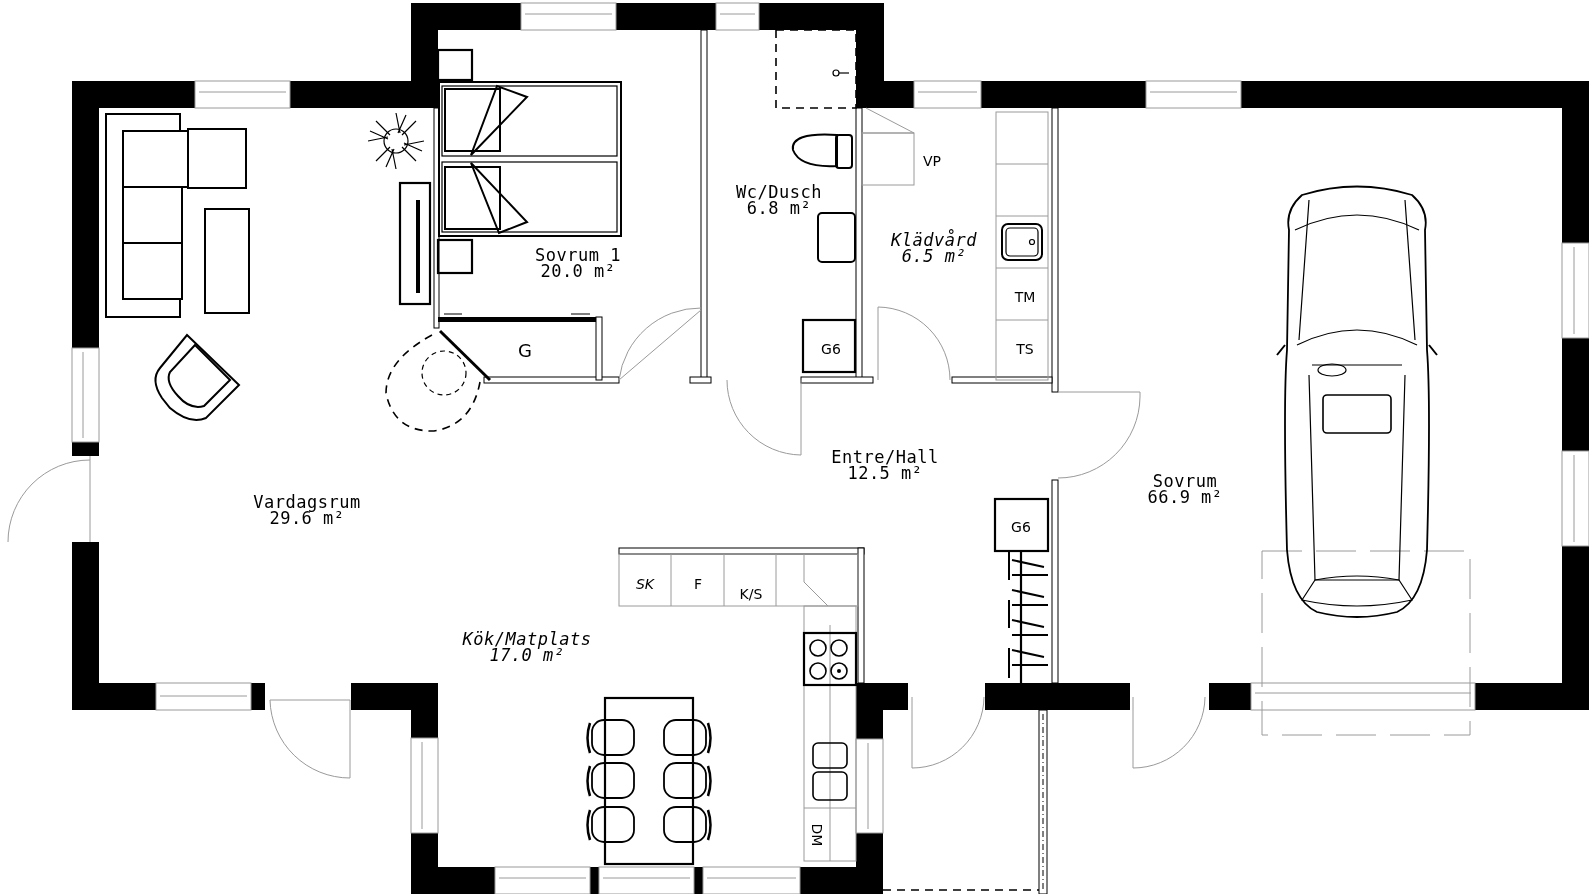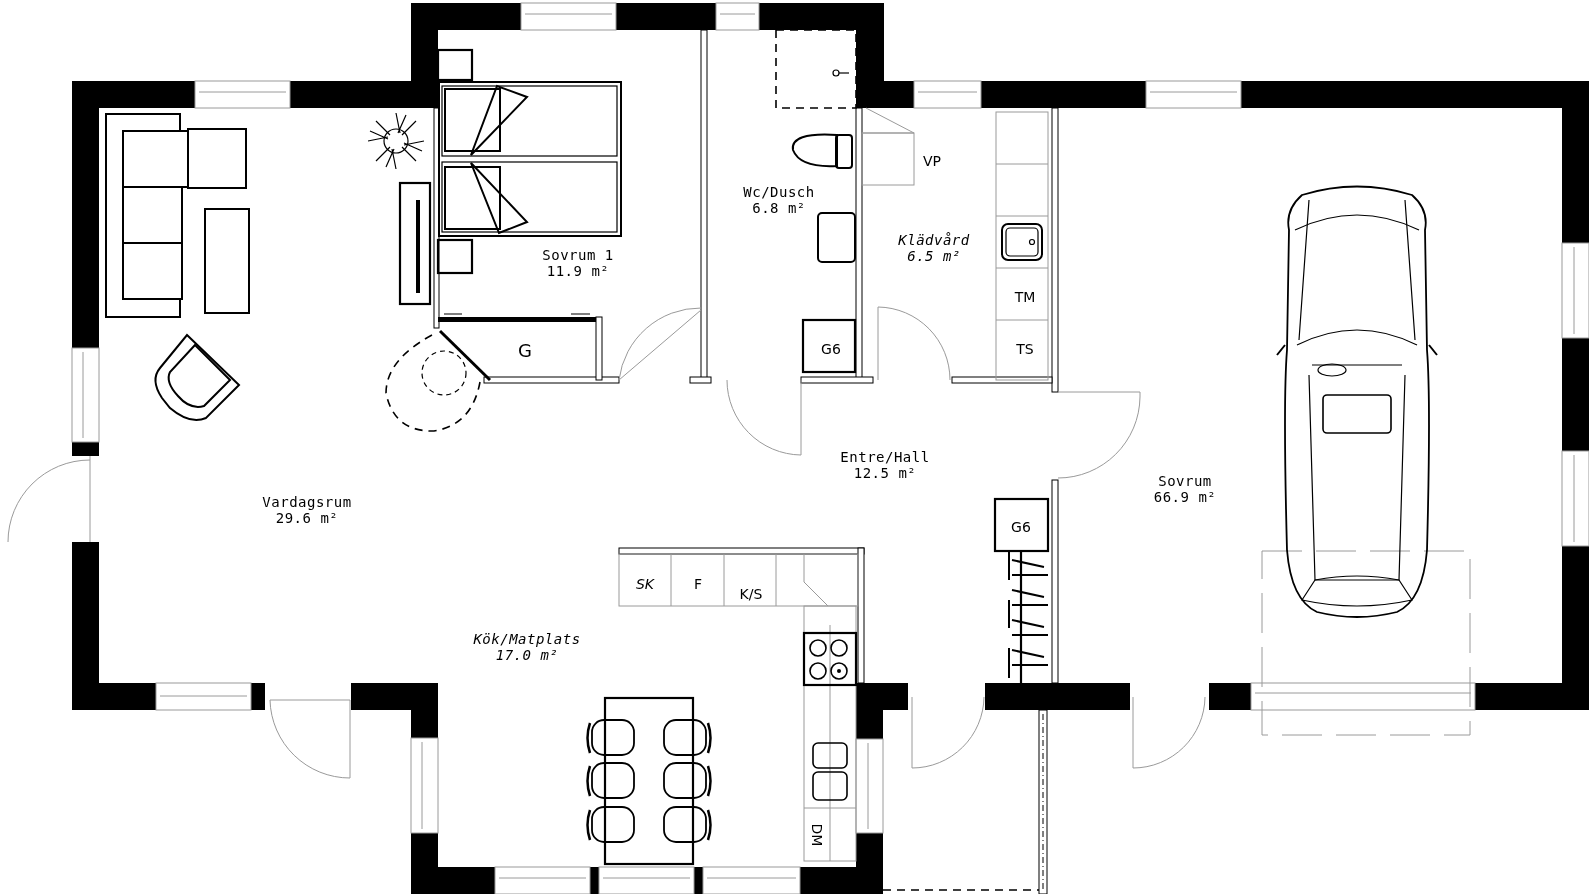--- a/index.html
+++ b/index.html
@@ -6,21 +6,21 @@
   body { width: 1589px; height: 894px; overflow: hidden; position: relative; font-family: "DejaVu Sans Mono", "Liberation Mono", monospace; }
   svg { position: absolute; left: 0; top: 0; }
   .wall { fill: #000000; }
   .thin { fill: none; stroke: #000; stroke-width: 1.2; }
   .thick { fill: none; stroke: #000; stroke-width: 2.2; }
   .grey { fill: none; stroke: #9a9a9a; stroke-width: 1; }
   .win { fill: #ffffff; stroke: #9a9a9a; stroke-width: 1; }
   .dash { fill: none; stroke: #000; stroke-width: 1.6; stroke-dasharray: 8 6; }
   .dashg { fill: none; stroke: #9a9a9a; stroke-width: 1; stroke-dasharray: 40 14; }
   .part { fill: #ffffff; stroke: #000; stroke-width: 1; }
-  .room-label { position: absolute; text-align: center; font-size: 14px; line-height: 16px; color: #000; transform: translateX(-50%); white-space: nowrap; font-family: "DejaVu Sans Mono", monospace; letter-spacing: 0.5px; }
+  .room-label { position: absolute; text-align: center; font-size: 17px; line-height: 16px; color: #000; transform: translateX(-50%); white-space: nowrap; font-family: "DejaVu Sans Mono", monospace; letter-spacing: 0.5px; }
   .room-label .area { display: block; }
   .fix-label { position: absolute; font-size: 14px; color: #000; transform: translate(-50%, -50%); white-space: nowrap; font-family: "DejaVu Sans", sans-serif; }
   .fix-label.big { font-size: 18px; }
   .fix-label.rot { transform: translate(-50%, -50%) rotate(90deg); }
 </style>
 </head>
 <body>
 
 <svg width="1589" height="894" viewBox="0 0 1589 894">
 
@@ -245,21 +245,21 @@
     <path class="thin" style="stroke-width:2.5" d="M 590 723 Q 585 738 590 753 M 590 766 Q 585 781 590 796 M 590 810 Q 585 825 590 840 M 708 723 Q 713 738 708 753 M 708 766 Q 713 781 708 796 M 708 810 Q 713 825 708 840"></path>
   </g>
 </svg>
 
 <div class="room-label" style="left:271px; top:494px;margin-left:36px;">
   <span>Vardagsrum</span>
   <span class="area">29.6 m²</span>
 </div>
 <div class="room-label" style="left:578px; top:247px;">
   <span>Sovrum 1</span>
-  <span class="area">11.9 m²</span>
+  <span class="area">20.0 m²</span>
 </div>
 <div class="room-label" style="left:779px; top:184px;">
   <span>Wc/Dusch</span>
   <span class="area">6.8 m²</span>
 </div>
 <div class="room-label" style="left:934px; top:232px;font-style:italic;">
   <span>Klädvård</span>
   <span class="area">6.5 m²</span>
 </div>
 <div class="room-label" style="left:885px; top:449px;">

